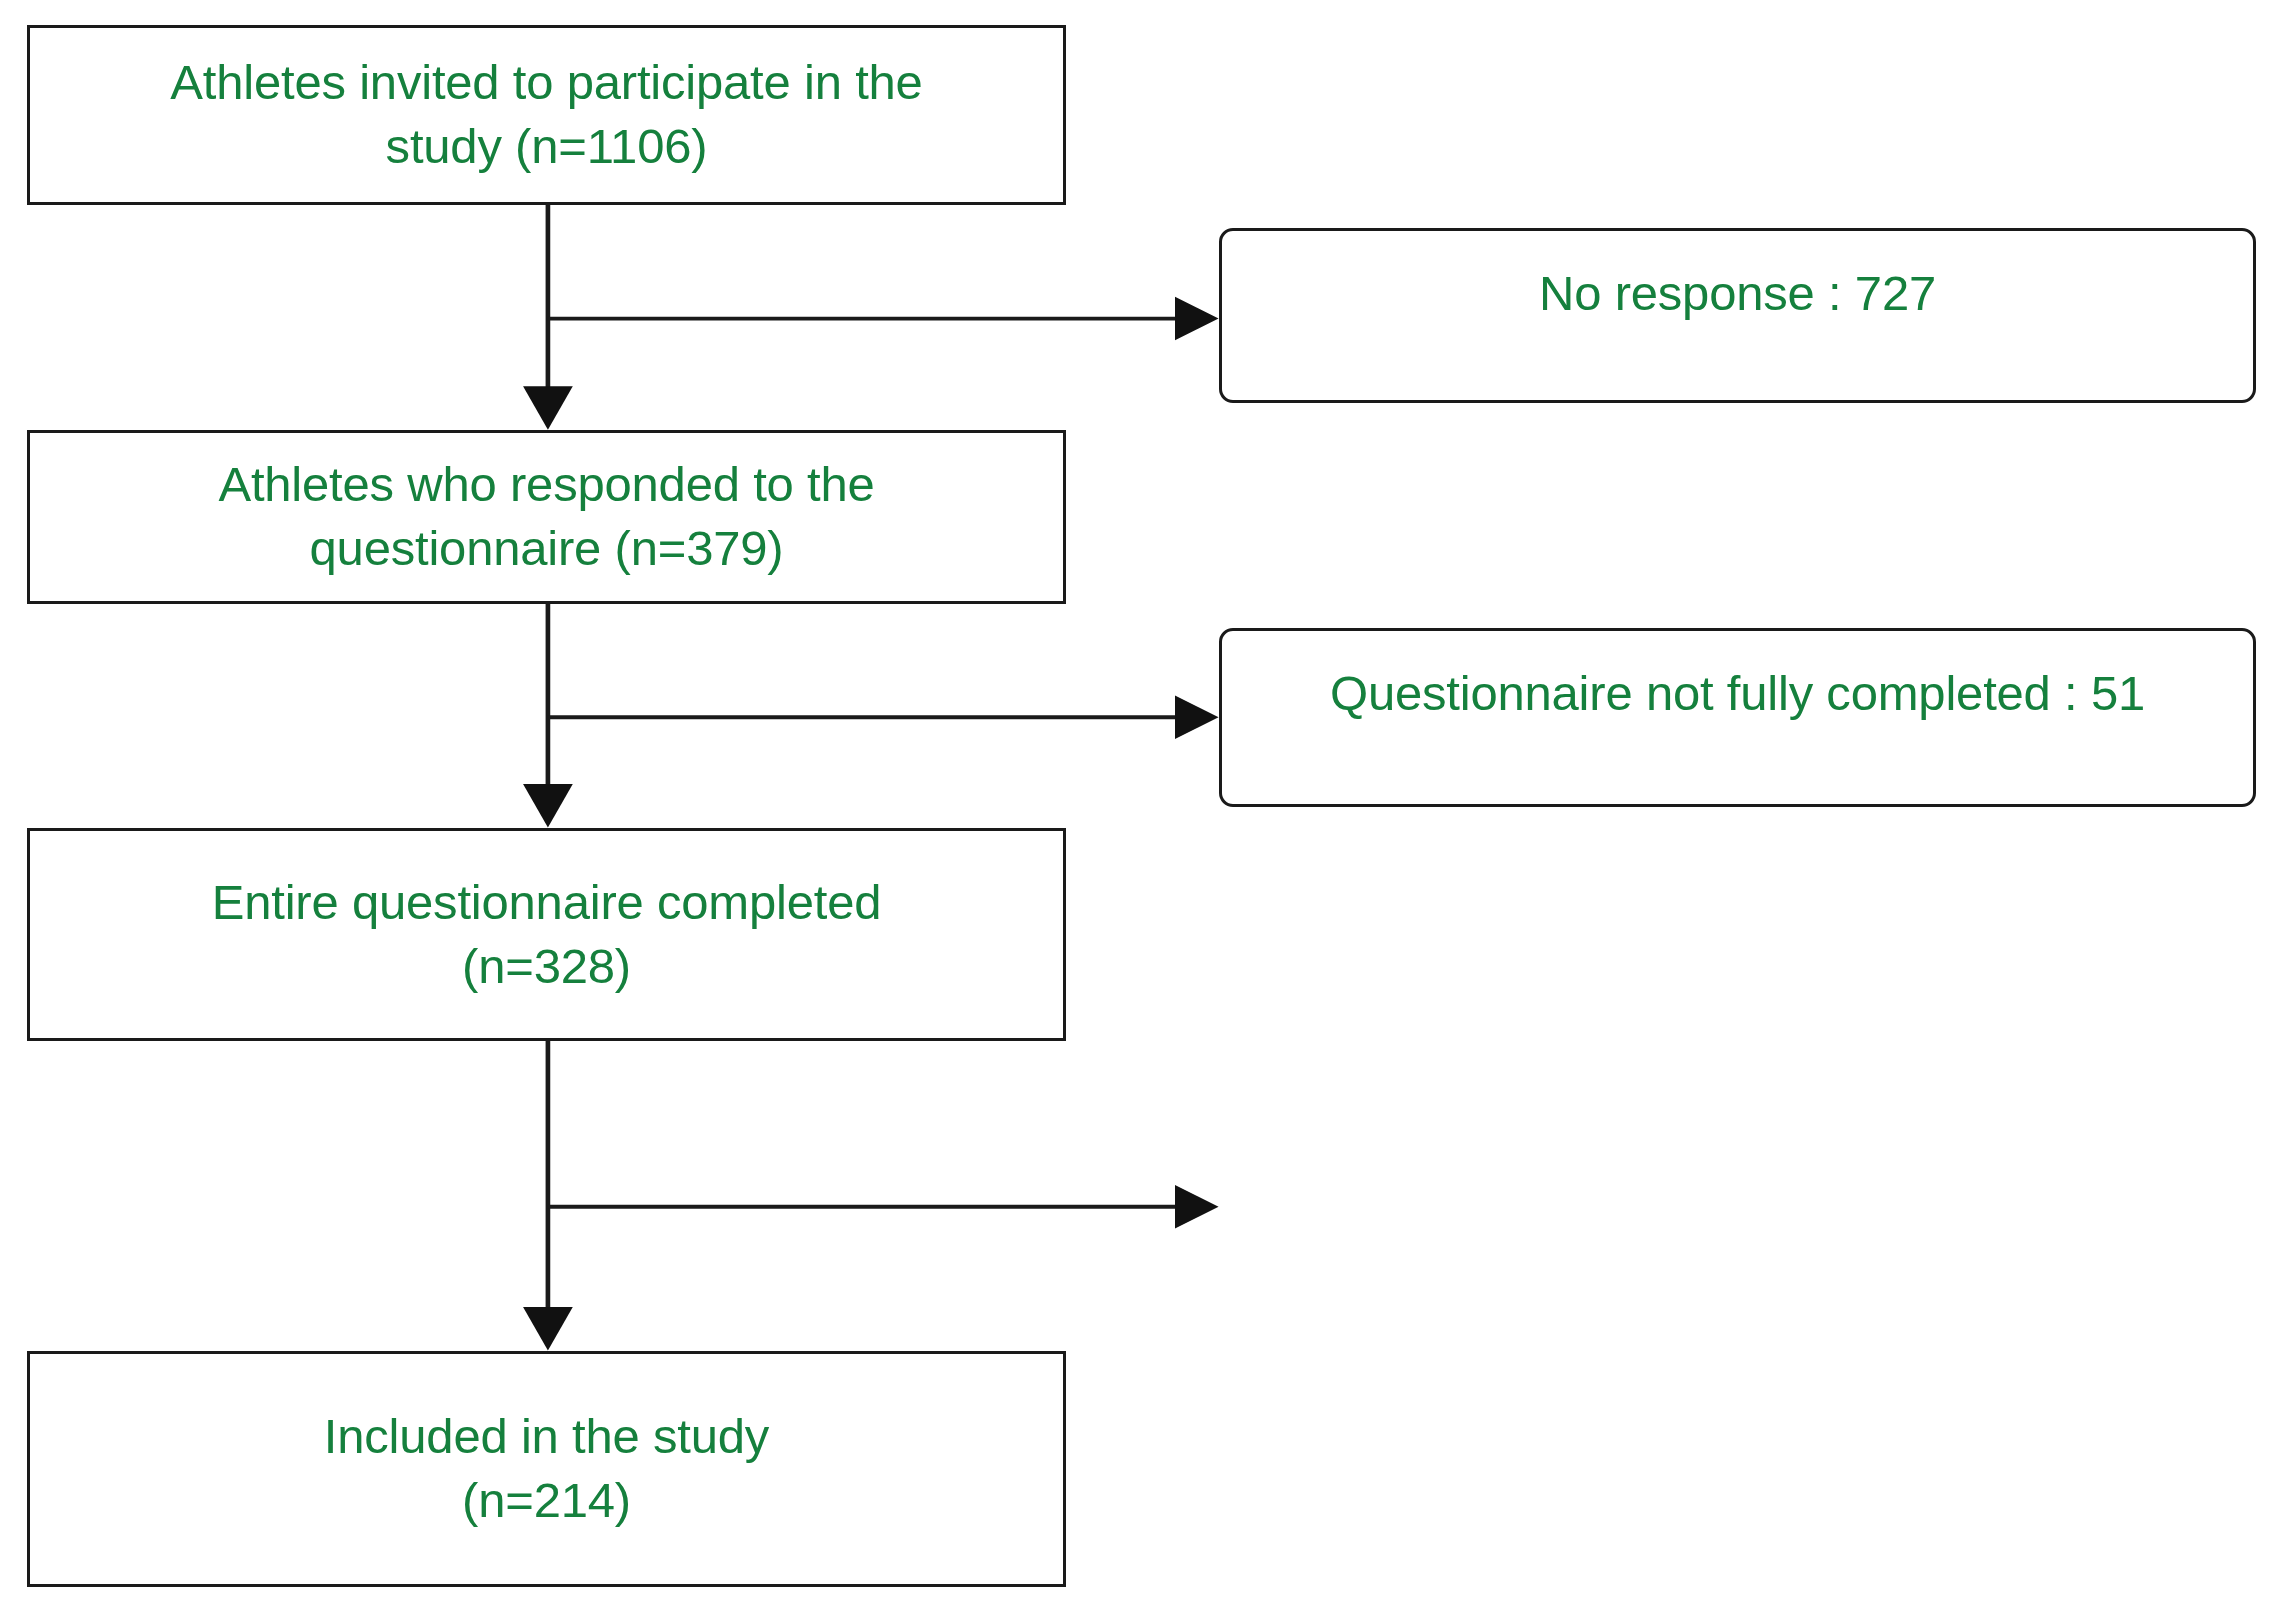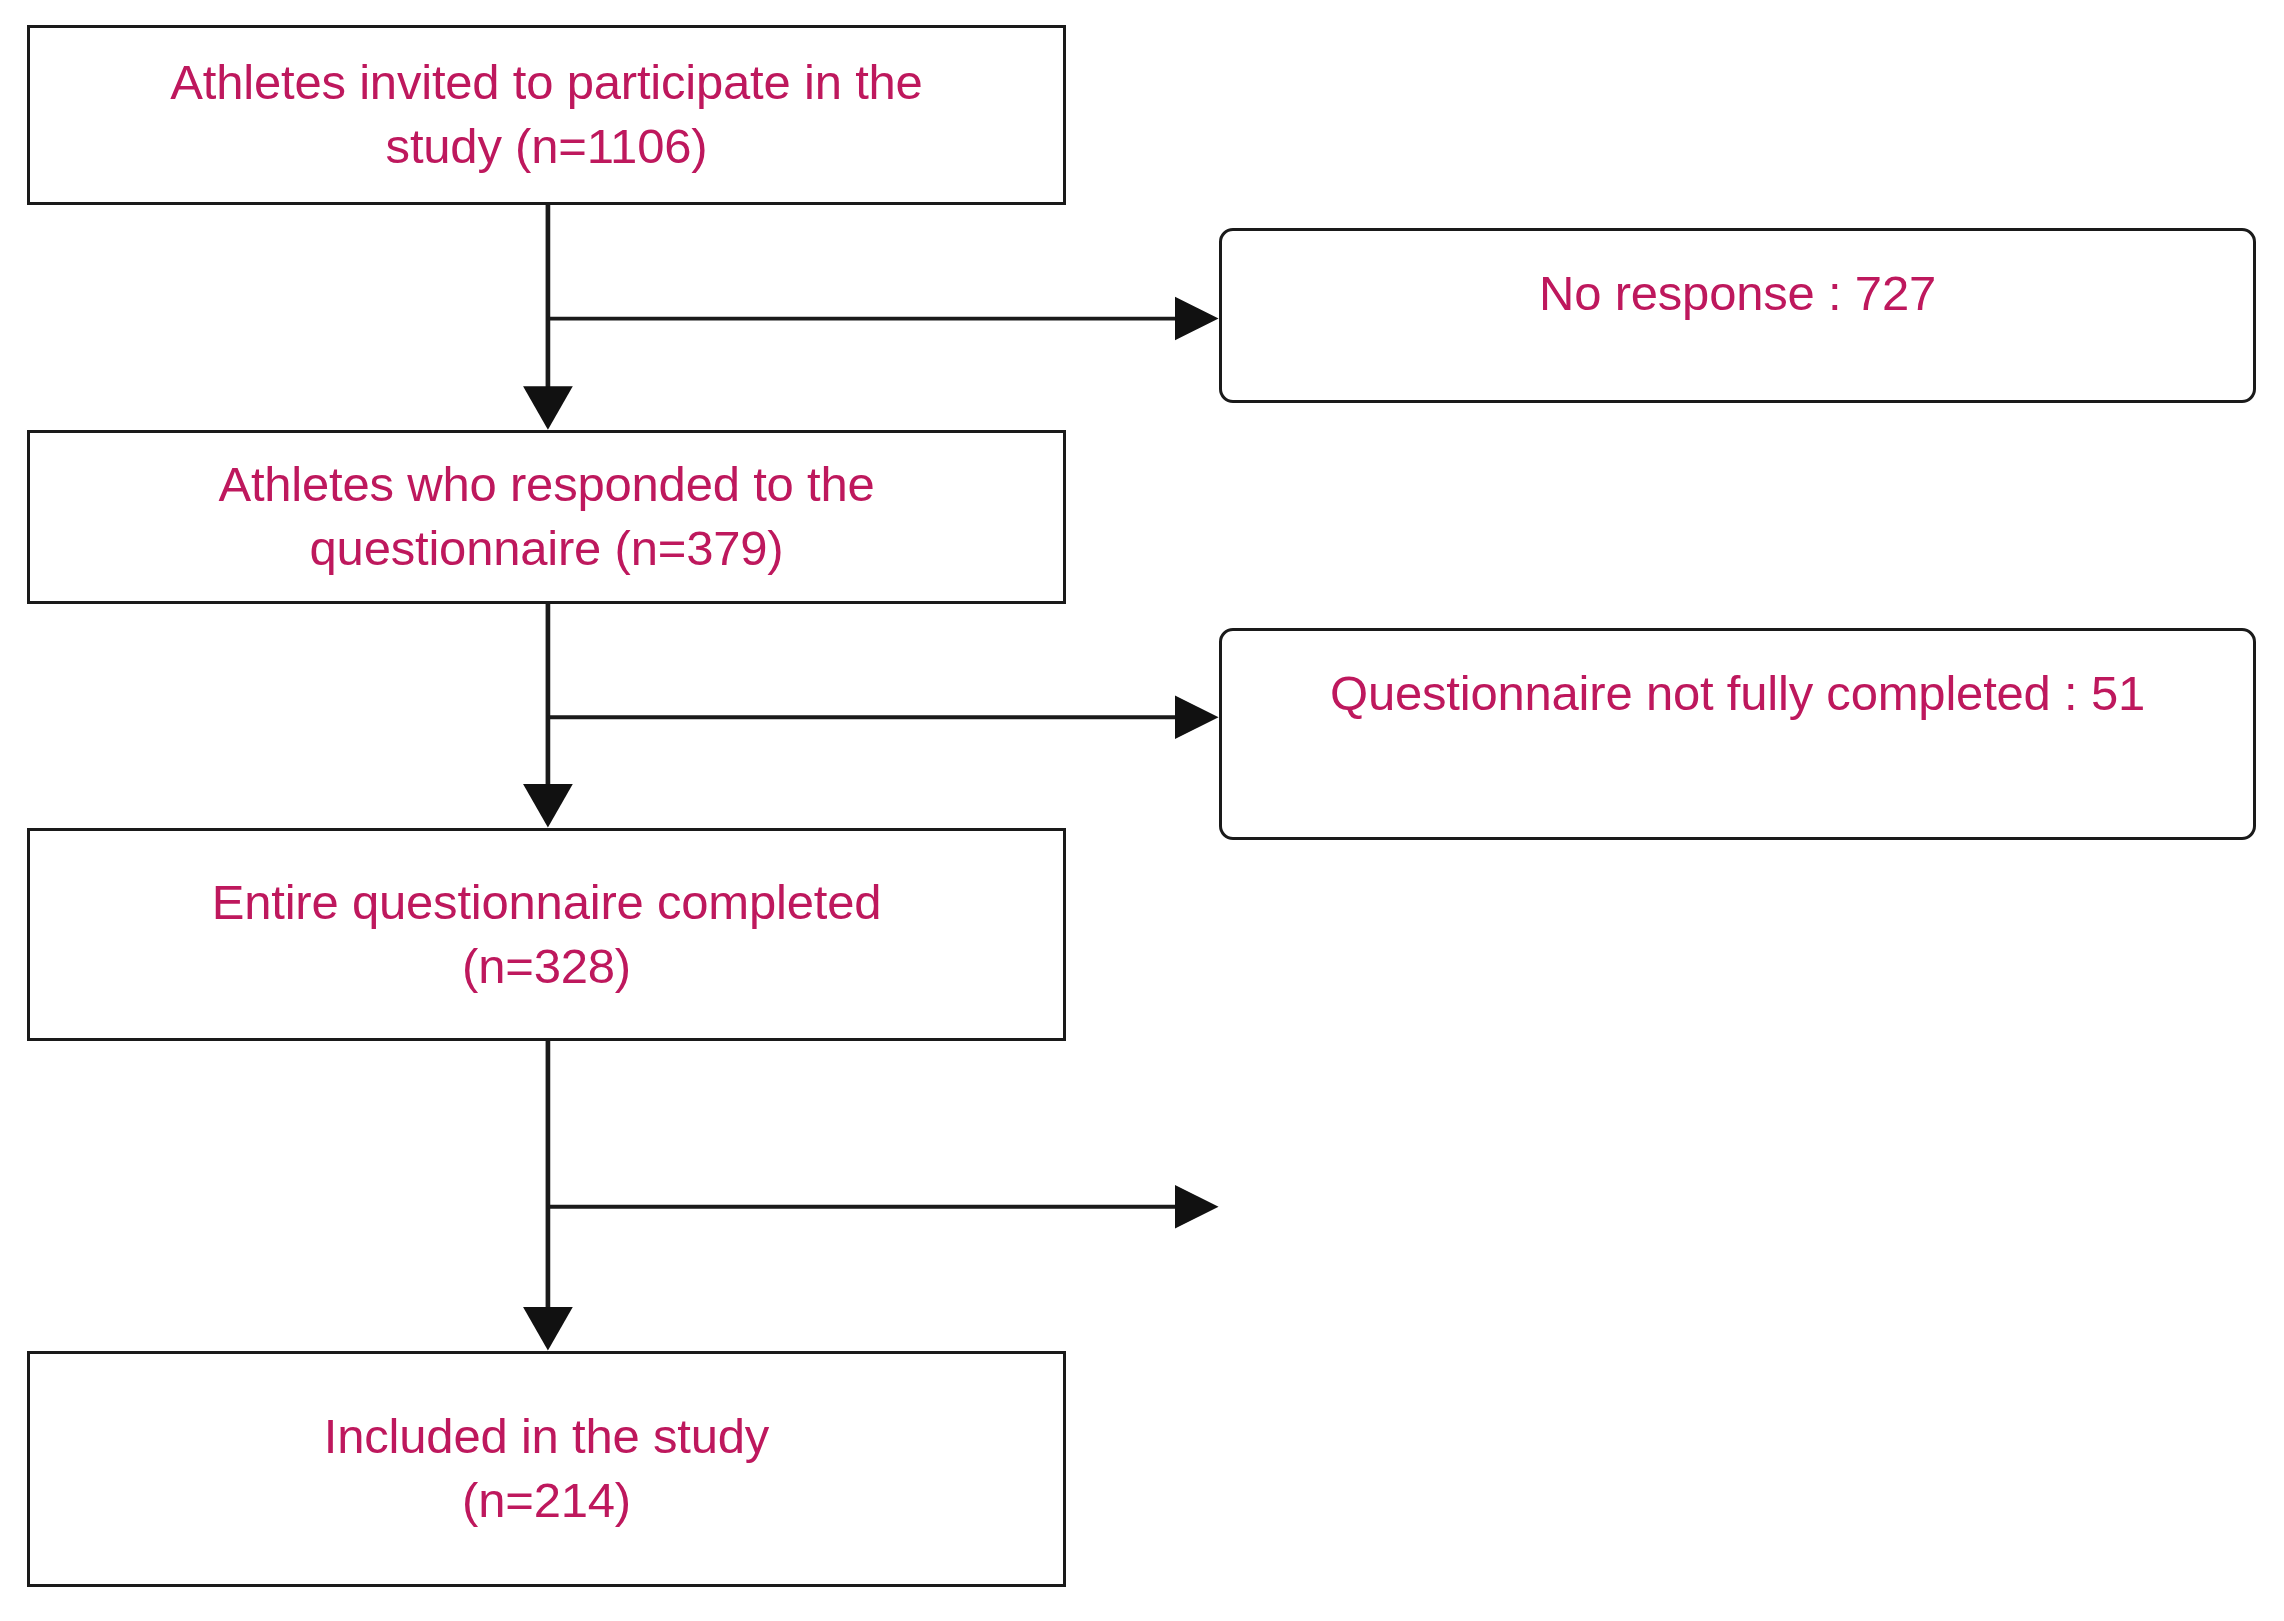--- a/index.html
+++ b/index.html
@@ -19,21 +19,21 @@
   
   .node {
     position: absolute;
     box-sizing: border-box;
     background: #ffffff;
     border: 3.9px solid #1a1a1a;
     display: flex;
     align-items: center;
     justify-content: center;
     text-align: center;
-    color: #be185d;
+    color: #15803d;
     font-size: 49px;
     line-height: 1.30;
     letter-spacing: -0.2px;
     padding: 0 20px;
     white-space: pre-line;
     font-family: "Liberation Sans", sans-serif;
   }
   .node.top-align {
     align-items: flex-start;
     padding-top: 31px;
@@ -42,21 +42,21 @@
   .node-left  { left: 27px;   width: 1039px; }
   
   .node-right { left: 1219px; width: 1037px; border-radius: 14px; }
 
   #node-invited    { top: 25px;   height: 180px; }
   #node-responded  { top: 430px;  height: 174px; }
   #node-completed  { top: 828px; height: 213px; }
   #node-included   { top: 1351px; height: 236px; }
 
   #node-no-response    { top: 228px;  height: 175px; }
-  #node-not-completed  { top: 628px;  height: 212px; }
+  #node-not-completed  { top: 628px;  height: 179px; }
   #node-exclusion      { top: 1044px; height: 315px; }
 
   
   #connectors {
     position: absolute;
     left: 0;
     top: 0;
     width: 2284px;
     height: 1621px;
     pointer-events: none;

